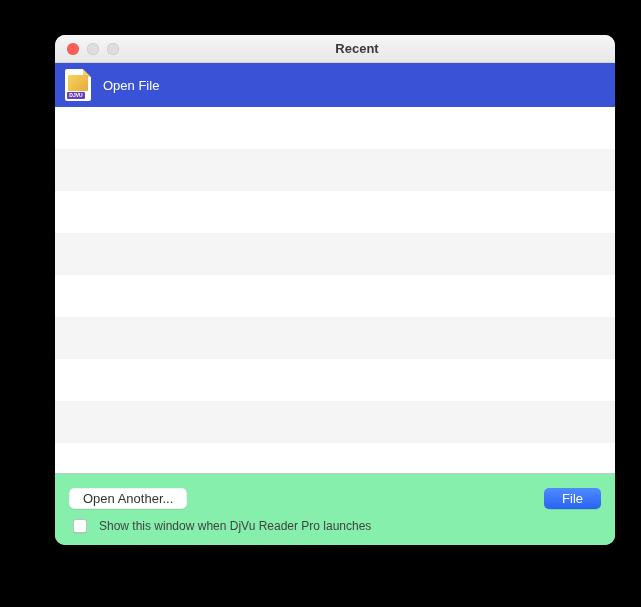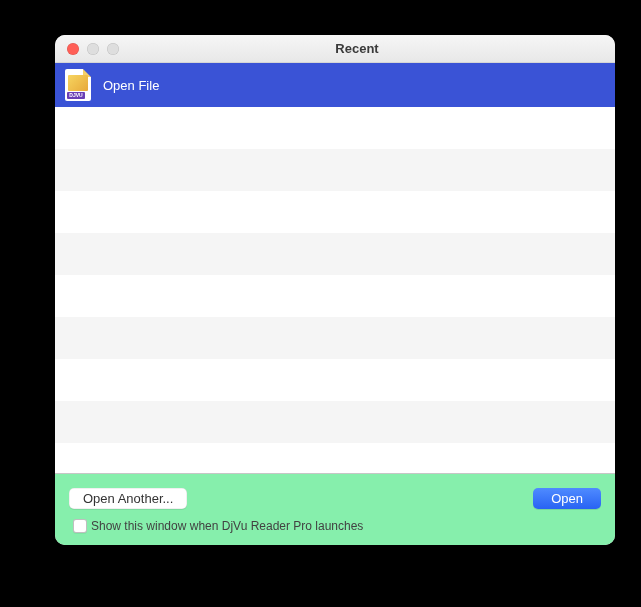--- a/index.html
+++ b/index.html
@@ -134,21 +134,21 @@
     .btn-primary {
       background: linear-gradient(#4f8bff,#2863f3);
       color: #fff;
       font-weight: 500;
       padding: 3px 18px;
       box-shadow: 0 1px 0 rgba(0,0,0,0.1);
     }
     .footer-row2 {
       display: flex;
       align-items: center;
-      gap: 4px;
+      gap: 12px;
       font-size: 12px;
       color: #424242;
       padding-left: 4px;
     }
     .checkbox {
       width: 14px; height: 14px;
       background: #fff;
       border: 0.5px solid rgba(0,0,0,0.25);
       border-radius: 3px;
       box-shadow: 0 1px 0 rgba(0,0,0,0.05);
@@ -185,21 +185,21 @@
     <div class="row"></div>
     <div class="row alt"></div>
     <div class="row"></div>
     <div class="row alt"></div>
     <div class="row"></div>
   </div>
 
   <div class="footer">
     <div class="footer-row1">
       <button class="btn btn-default">Open Another...</button>
-      <button class="btn btn-primary">Open</button>
+      <button class="btn btn-primary">File</button>
     </div>
     <div class="footer-row2">
       <div class="checkbox"></div>
       <span>Show this window when DjVu Reader Pro launches</span>
     </div>
   </div>
 
 </div>
 
 </body></html>

